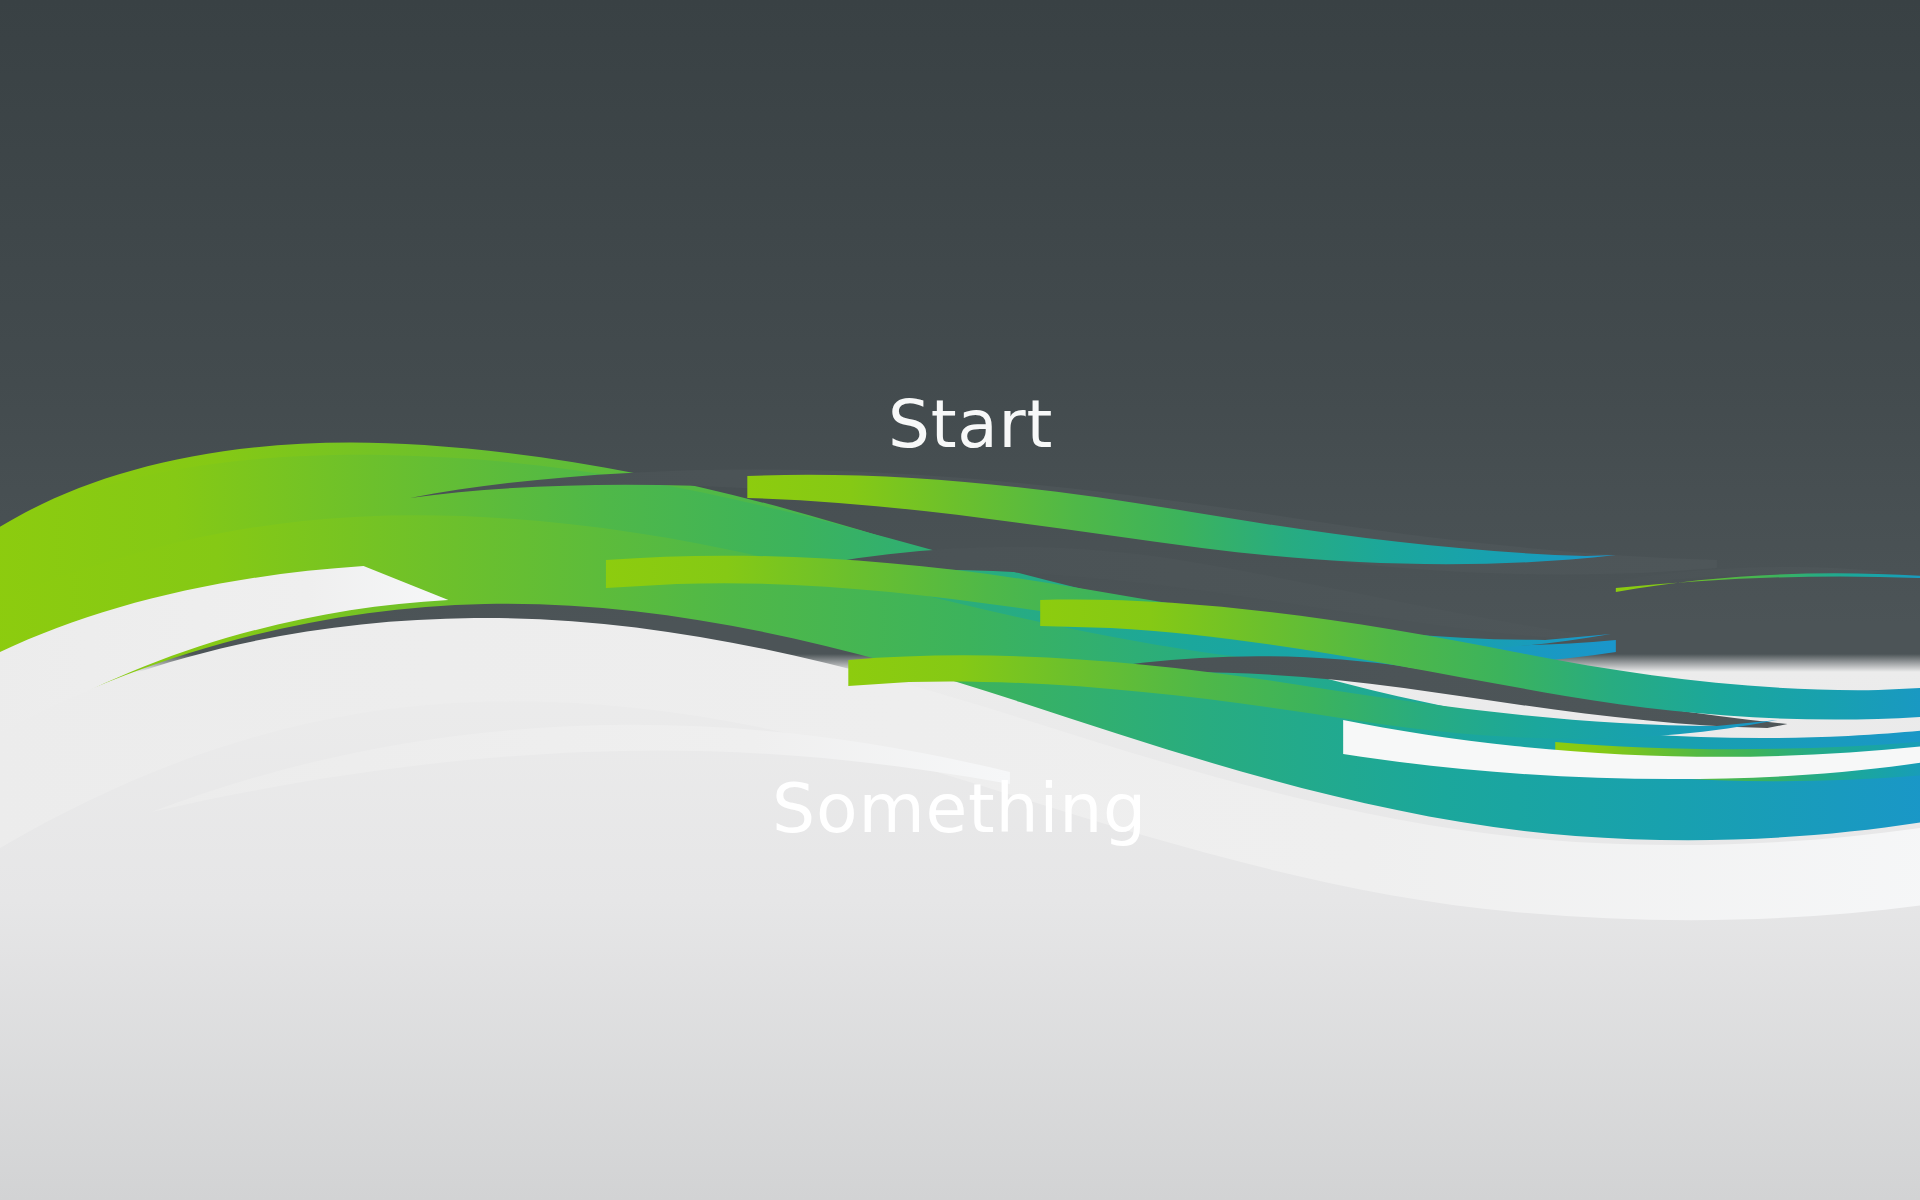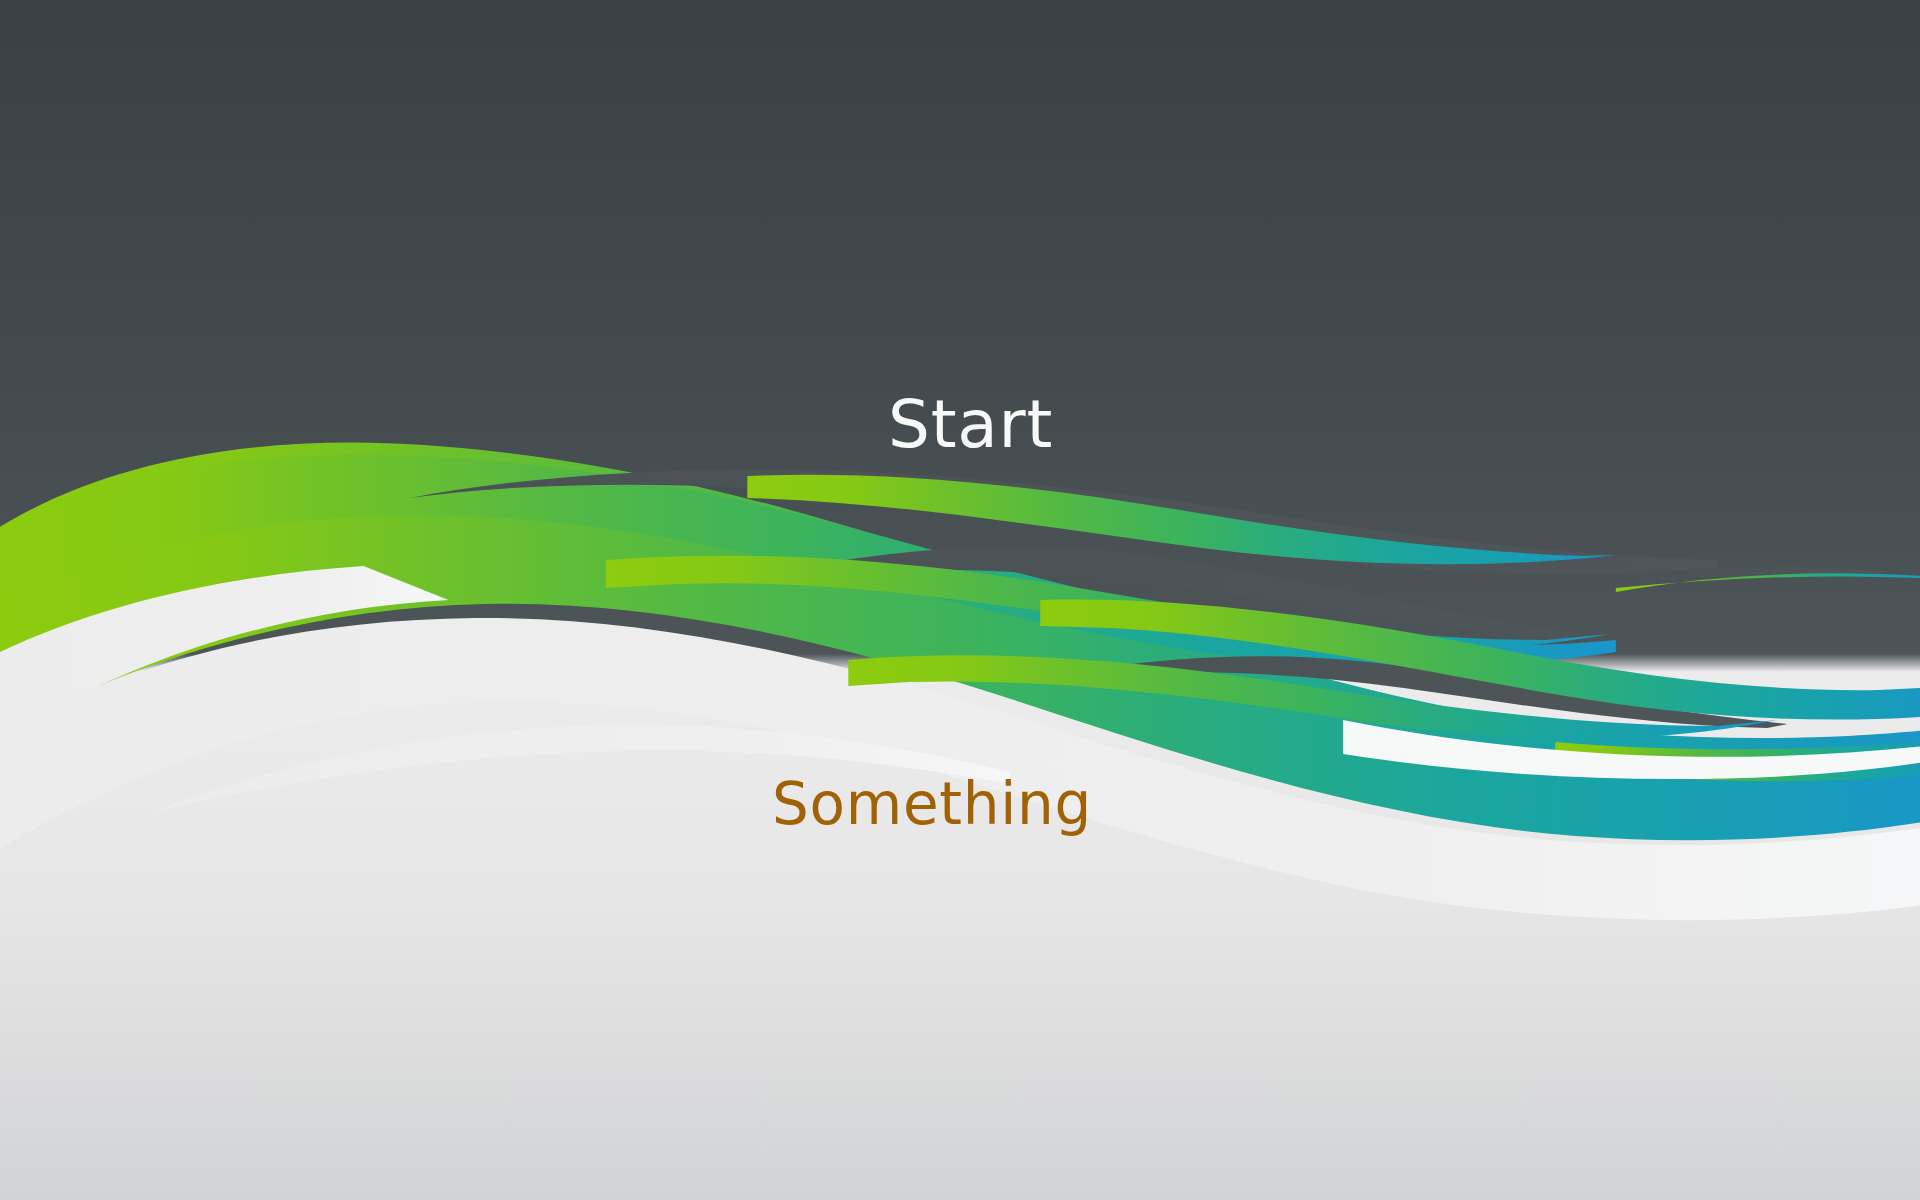--- a/index.html
+++ b/index.html
@@ -36,23 +36,23 @@
   #word-start {
     left: 888px;
     top: 392px;
     font-size: 66px;
     line-height: 1;
     color: #F7F8F8;
   }
   #word-something {
     left: 772px;
     top: 775px;
-    font-size: 58px;
+    font-size: 68px;
     line-height: 1;
-    color: #a16207;
+    color: #ffffff;
   }
 </style>
 </head>
 <body>
 
 <div id="stage">
 
   <svg id="backdrop" viewBox="0 0 1920 1200" preserveAspectRatio="none" xmlns="http://www.w3.org/2000/svg">
     <defs>
 

